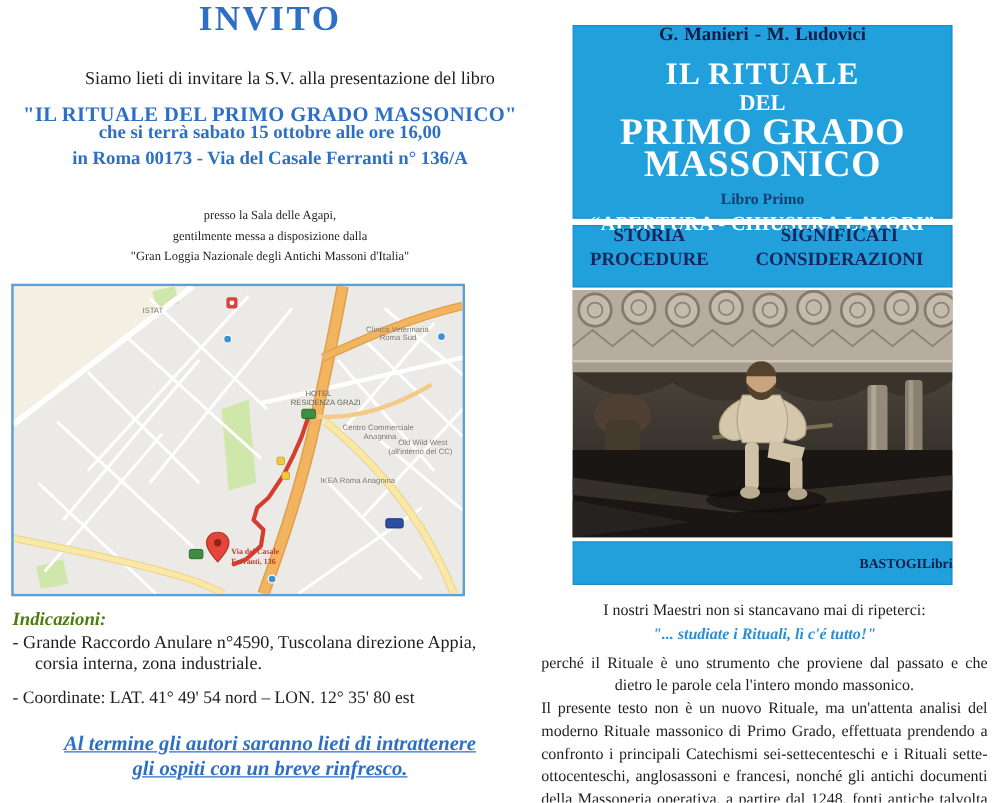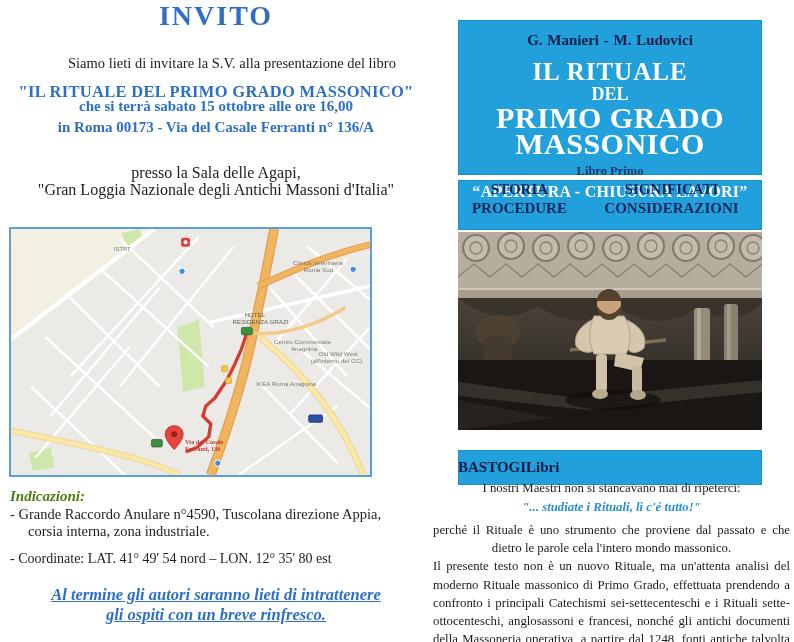--- a/index.html
+++ b/index.html
@@ -10,47 +10,47 @@
   }
   .abs{position:absolute;}
   
   .invito-title{left:0;top:6;width:432;text-align:center;font-size:28px;font-weight:bold;
     letter-spacing:2px;color:#2e6fc6;width:432px;}
   .intro{left:16px;top:55px;width:432px;text-align:center;font-size:14.5px;color:#1d1d1d;}
   .book-line{left:0;top:82px;width:432px;text-align:center;font-size:16.5px;font-weight:bold;
     color:#2e6fc6;letter-spacing:.3px;}
   .date-block{left:0;top:96px;width:432px;text-align:center;font-size:15px;font-weight:bold;
     color:#2e6fc6;line-height:21px;}
-  .venue-block{left:0;top:165px;width:432px;text-align:center;font-size:16px;color:#1d1d1d;
+  .venue-block{left:0;top:165px;width:432px;text-align:center;font-size:10px;color:#1d1d1d;
     line-height:16.5px;}
   .map-frame{left:9px;top:227px;width:363px;height:250px;border:2px solid #5b9fd6;
     box-sizing:border-box;background:#eceae6;}
   .map-frame svg{display:block;width:100%;height:100%;}
   .dir-head{left:10px;top:488px;width:420px;font-size:15px;font-weight:bold;font-style:italic;color:#4d7c0f;}
   .dir-l1{left:10px;top:506px;width:424px;font-size:14.5px;color:#1d1d1d;}
   .dir-l2{left:10px;top:523px;width:424px;font-size:14.5px;color:#1d1d1d;margin-left:18px;}
   .coord{left:10px;top:551px;width:424px;font-size:14px;color:#1d1d1d;}
   .closing{left:0;top:585px;width:432px;text-align:center;font-size:16.5px;font-weight:bold;
     font-style:italic;color:#2e6fc6;line-height:20px;text-decoration:underline;}
   
   .cover{left:458px;top:20px;width:304px;height:448px;}
   .band{background:#21a0dc;box-shadow:inset 0 0 0 1px rgba(8,90,140,.25);}
   .band-top{height:155px;text-align:center;}
-  .cover-authors{padding-top:12px;font-size:15px;font-weight:bold;color:#131c48;word-spacing:1px;text-align:center;}
+  .cover-authors{padding-top:0;font-size:15px;font-weight:bold;color:#131c48;word-spacing:1px;text-align:center;}
   .cover-t1{margin-top:10px;font-size:25px;font-weight:bold;color:#ffffff;letter-spacing:1px;line-height:25px;}
   .cover-t2{font-size:18px;font-weight:bold;color:#ffffff;line-height:21px;}
   .cover-t3{font-size:30px;font-weight:bold;color:#ffffff;letter-spacing:.5px;line-height:26px;}
   .cover-series{margin-top:7px;font-size:12.5px;font-weight:bold;color:#1d3c6e;}
   .cover-sub{margin-top:4px;font-size:16px;font-weight:bold;color:#ffffff;letter-spacing:.3px;}
   .band-storia{margin-top:5px;height:50px;display:flex;justify-content:center;
     text-align:center;font-size:15px;font-weight:bold;color:#16265c;word-spacing:7px;line-height:19px;}
   .cover-photo{margin-top:2px;height:198px;}
   .cover-photo svg{display:block;width:100%;height:100%;}
-  .band-publisher{margin-top:20px;height:35px;display:flex;align-items:center;justify-content:flex-start;
-    font-size:15px;font-weight:bold;color:#131c48;}
+  .band-publisher{margin-top:3px;height:35px;display:flex;align-items:center;justify-content:flex-end;
+    font-size:11px;font-weight:bold;color:#131c48;}
   
   .blurb{left:433px;top:481px;width:357px;font-size:12.8px;color:#1d1d1d;}
   .blurb-l1{text-align:center;}
   .blurb-quote{text-align:center;margin-top:4px;font-weight:bold;font-style:italic;color:#2a8fd2;}
   .blurb-p1{margin-top:6px;text-align:justify;text-align-last:center;line-height:18.2px;}
   .blurb-p2{margin-top:0;text-align:justify;line-height:18.2px;}
   
   .mlabel{font-family:"Liberation Sans","DejaVu Sans",sans-serif;font-size:6.3px;fill:#7c7a72;}
   .mlabel-dark{fill:#67645a;}
   .mlabel-red{fill:#c23a2e;font-weight:bold;font-size:6.4px;}
@@ -62,20 +62,21 @@
 <div class="abs intro">Siamo lieti di invitare la S.V. alla presentazione del libro</div>
 <div class="abs book-line">"IL RITUALE DEL PRIMO GRADO MASSONICO"</div>
 
 <div class="abs date-block">
   <div>che si terrà sabato 15 ottobre alle ore 16,00</div>
   <div>in Roma 00173 - Via del Casale Ferranti n° 136/A</div>
 </div>
 
 <div class="abs venue-block">
   <div>presso la Sala delle Agapi,</div>
+  <div>gentilmente messa a disposizione dalla</div>
   <div>"Gran Loggia Nazionale degli Antichi Massoni d'Italia"</div>
 </div>
 
 <div class="abs map-frame">
   <svg viewBox="0 0 363 250" preserveAspectRatio="none">
 
     <rect x="0" y="0" width="363" height="250" fill="#eceae6"></rect>
     <polygon points="0,0 145,0 58,65 0,115" fill="#f3efe2"></polygon>
 
     <g>

